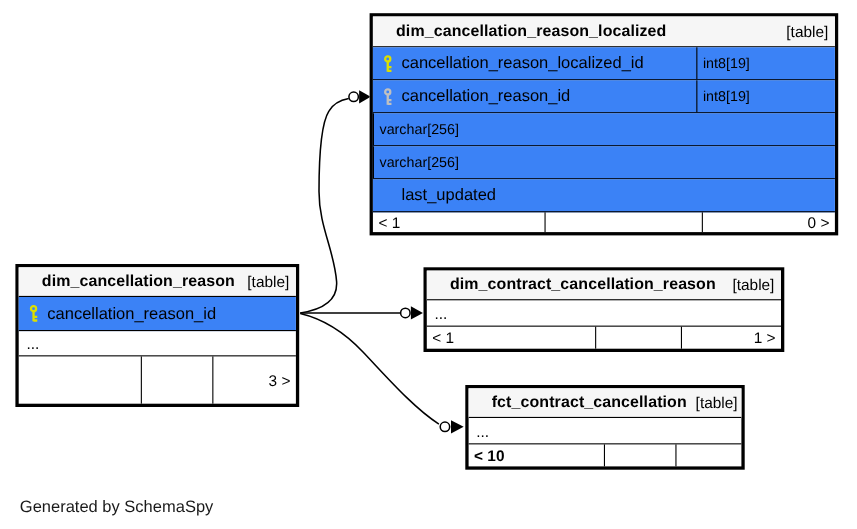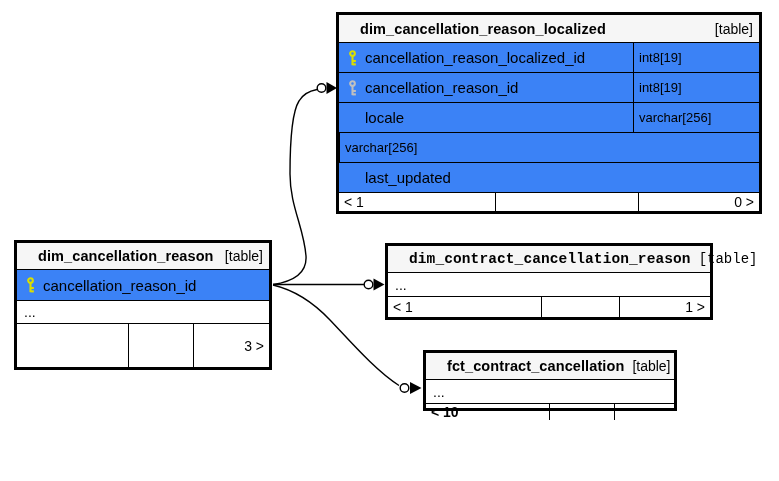--- a/index.html
+++ b/index.html
@@ -48,25 +48,25 @@
   #t1 .row { height:29px; }
   #t1 .ftr .c1 { width:157px; } #t1 .ftr .c2 { width:143px; } #t1 .ftr .c3 { width:120px; }
   
   #t2 { left:14px;  top:240px; width:258px; height:130px; }
   #t2 .hdr { height:26px; }
   #t2 .row { height:30px; }
   #t2 .ellipsis-row { height:22px; }
   #t2 .ftr .c1 { width:112px; } #t2 .ftr .c2 { width:65px; } #t2 .ftr .c3 { width:75px; }
   
   #t3 { left:385px; top:243px; width:328px; height:77px; }
-  #t3 .hdr { height:26px;font-family:Liberation Mono, monospace; }
+  #t3 .hdr { height:26px; }
   #t3 .ellipsis-row { height:23px; }
   #t3 .ftr .c1 { width:154px; } #t3 .ftr .c2 { width:78px; } #t3 .ftr .c3 { width:90px; }
   
-  #t4 { left:423px; top:350px; width:254px; height:61px; }
+  #t4 { left:423px; top:350px; width:254px; height:77px; }
   #t4 .hdr { height:26px; }
   #t4 .ellipsis-row { height:23px; }
   #t4 .ftr .c1 { width:124px;font-weight:bold; } #t4 .ftr .c2 { width:65px; } #t4 .ftr .c3 { width:59px; }
 
   .generated {
     position:absolute; left:18px; top:452px; font-size:15px; color:#1a1a1a;
   }
   .key-svg { display:block; }
 </style>
 </head>
@@ -120,24 +120,20 @@
               <line x1="6" y1="14.5" x2="10.5" y2="14.5"></line>
                 <line x1="6" y1="19" x2="10.5" y2="19"></line>
             </g>
           </svg>
         </span>
         <span class="colname">cancellation_reason_id</span>
       </div>
       <div class="type-cell">int8[19]</div>
     </div>
     <div class="row">
-      <div class="name-cell">
-          <span class="keybox"></span>
-        <span class="colname">locale</span>
-      </div>
       <div class="type-cell">varchar[256]</div>
     </div>
     <div class="row">
       <div class="type-cell">varchar[256]</div>
     </div>
     <div class="row">
       <div class="name-cell">
           <span class="keybox"></span>
         <span class="colname">last_updated</span>
       </div>
@@ -196,13 +192,14 @@
       <span class="tag">[table]</span>
     </div>
     <div class="ellipsis-row">...</div>
     <div class="ftr">
       <div class="cell c1">&lt; 10</div>
       <div class="cell c2"></div>
       <div class="cell c3 last"></div>
     </div>
   </div>
 
+  <div class="generated">Generated by SchemaSpy</div>
 </div>
 
 </body></html>

